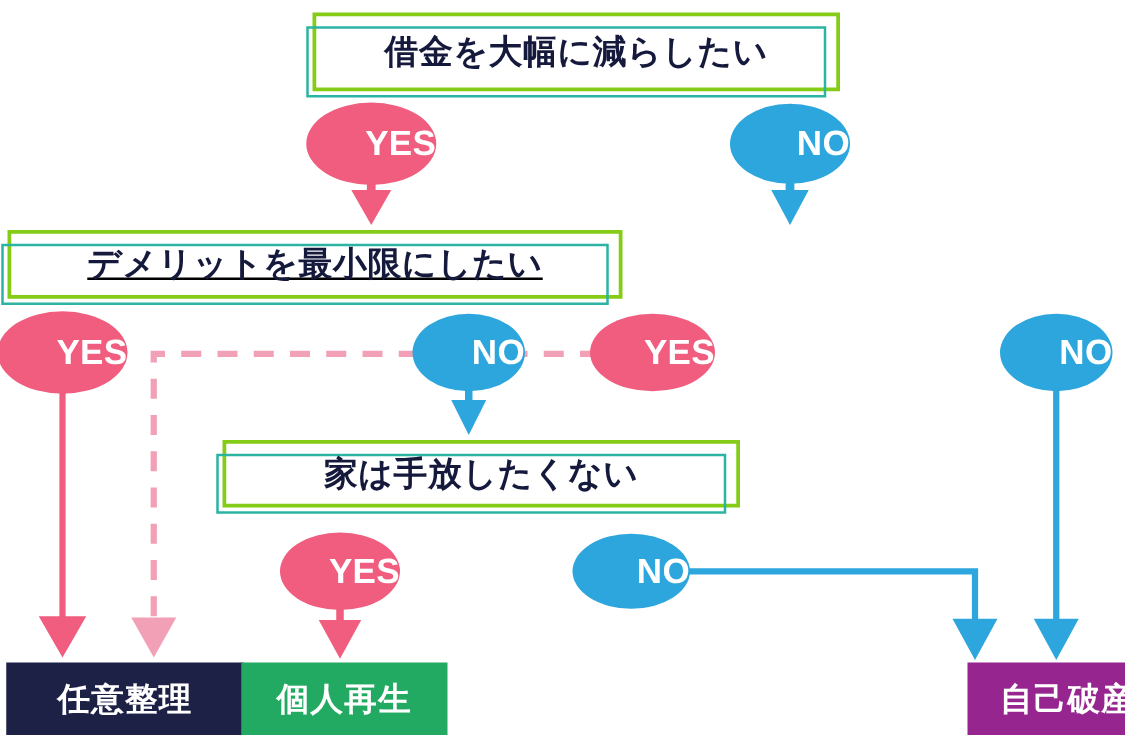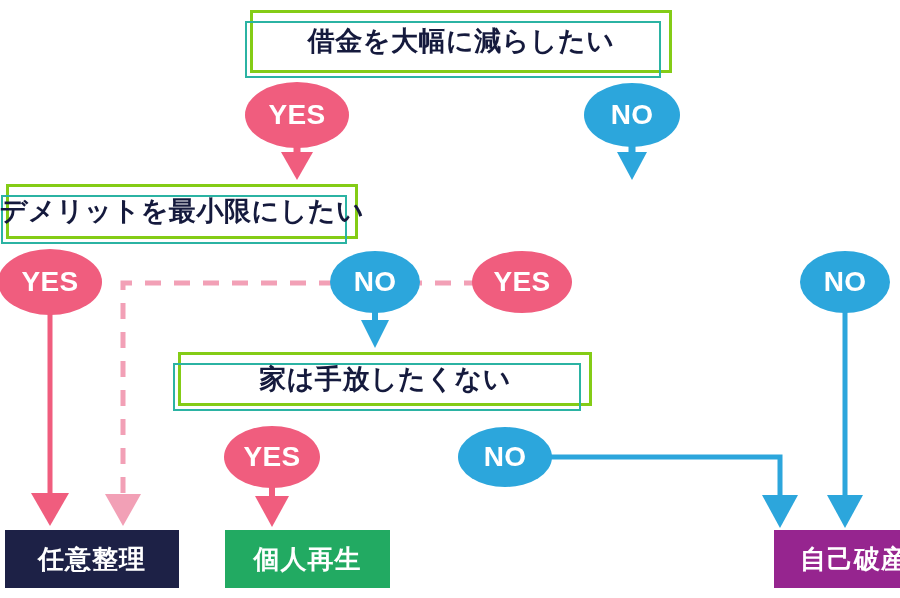--- a/index.html
+++ b/index.html
@@ -78,21 +78,21 @@
     line-height: 1;
     white-space: nowrap;
   }
   
   .badge {
     position: absolute;
     box-sizing: border-box;
     border-radius: 50%;
     display: flex;
     align-items: center;
-    justify-content: center;
+    justify-content: flex-end;
     z-index: 9;
   }
   .badge-label {
     font-size: 28px;
     font-weight: bold;
     color: #ffffff;
     letter-spacing: 0.01em;
     line-height: 1;
     white-space: nowrap;
   }
@@ -143,34 +143,34 @@
       <path d="M 551 457 L 780 457 L 780 497" fill="none" stroke="#2ca6dc" stroke-width="5" stroke-linejoin="miter"></path>
       <polygon points="780,528 762,495 798,495" fill="#2ca6dc"></polygon>
     </g>
 
   </svg>
 
   <div class="qbox" style="left:250px; top:10px; width:422px; height:63px;">
     <span class="qbox-label">借金を大幅に減らしたい</span>
   </div>
 
-  <div class="qbox" style="left:6px; top:184px; width:352px; height:55px;">
+  <div class="qbox" style="left:6px; top:184px; width:492px; height:55px;text-decoration:underline;">
     <span class="qbox-label">デメリットを最小限にしたい</span>
   </div>
 
 
   <div class="qbox" style="left:178px; top:352px; width:414px; height:54px;">
     <span class="qbox-label">家は手放したくない</span>
   </div>
 
-  <div class="rbox" style="left:5px; top:530px; width:174px; height:58px; background:#1d2146;">
+  <div class="rbox" style="left:5px; top:530px; width:190px; height:58px; background:#1d2146;">
     <span class="rbox-label">任意整理</span>
   </div>
 
-  <div class="rbox" style="left:193px; top:530px; width:165px; height:58px; background:#22aa62;margin-left:32px;">
+  <div class="rbox" style="left:193px; top:530px; width:165px; height:58px; background:#22aa62;">
     <span class="rbox-label">個人再生</span>
   </div>
 
   <div class="rbox" style="left:774px; top:530px; width:160px; height:58px; background:#96258f;">
     <span class="rbox-label">自己破産</span>
   </div>
 
   <div class="badge" style="left:245px; top:82px; width:104px; height:66px; background:#f05d7e;">
     <span class="badge-label">YES</span>
   </div>

